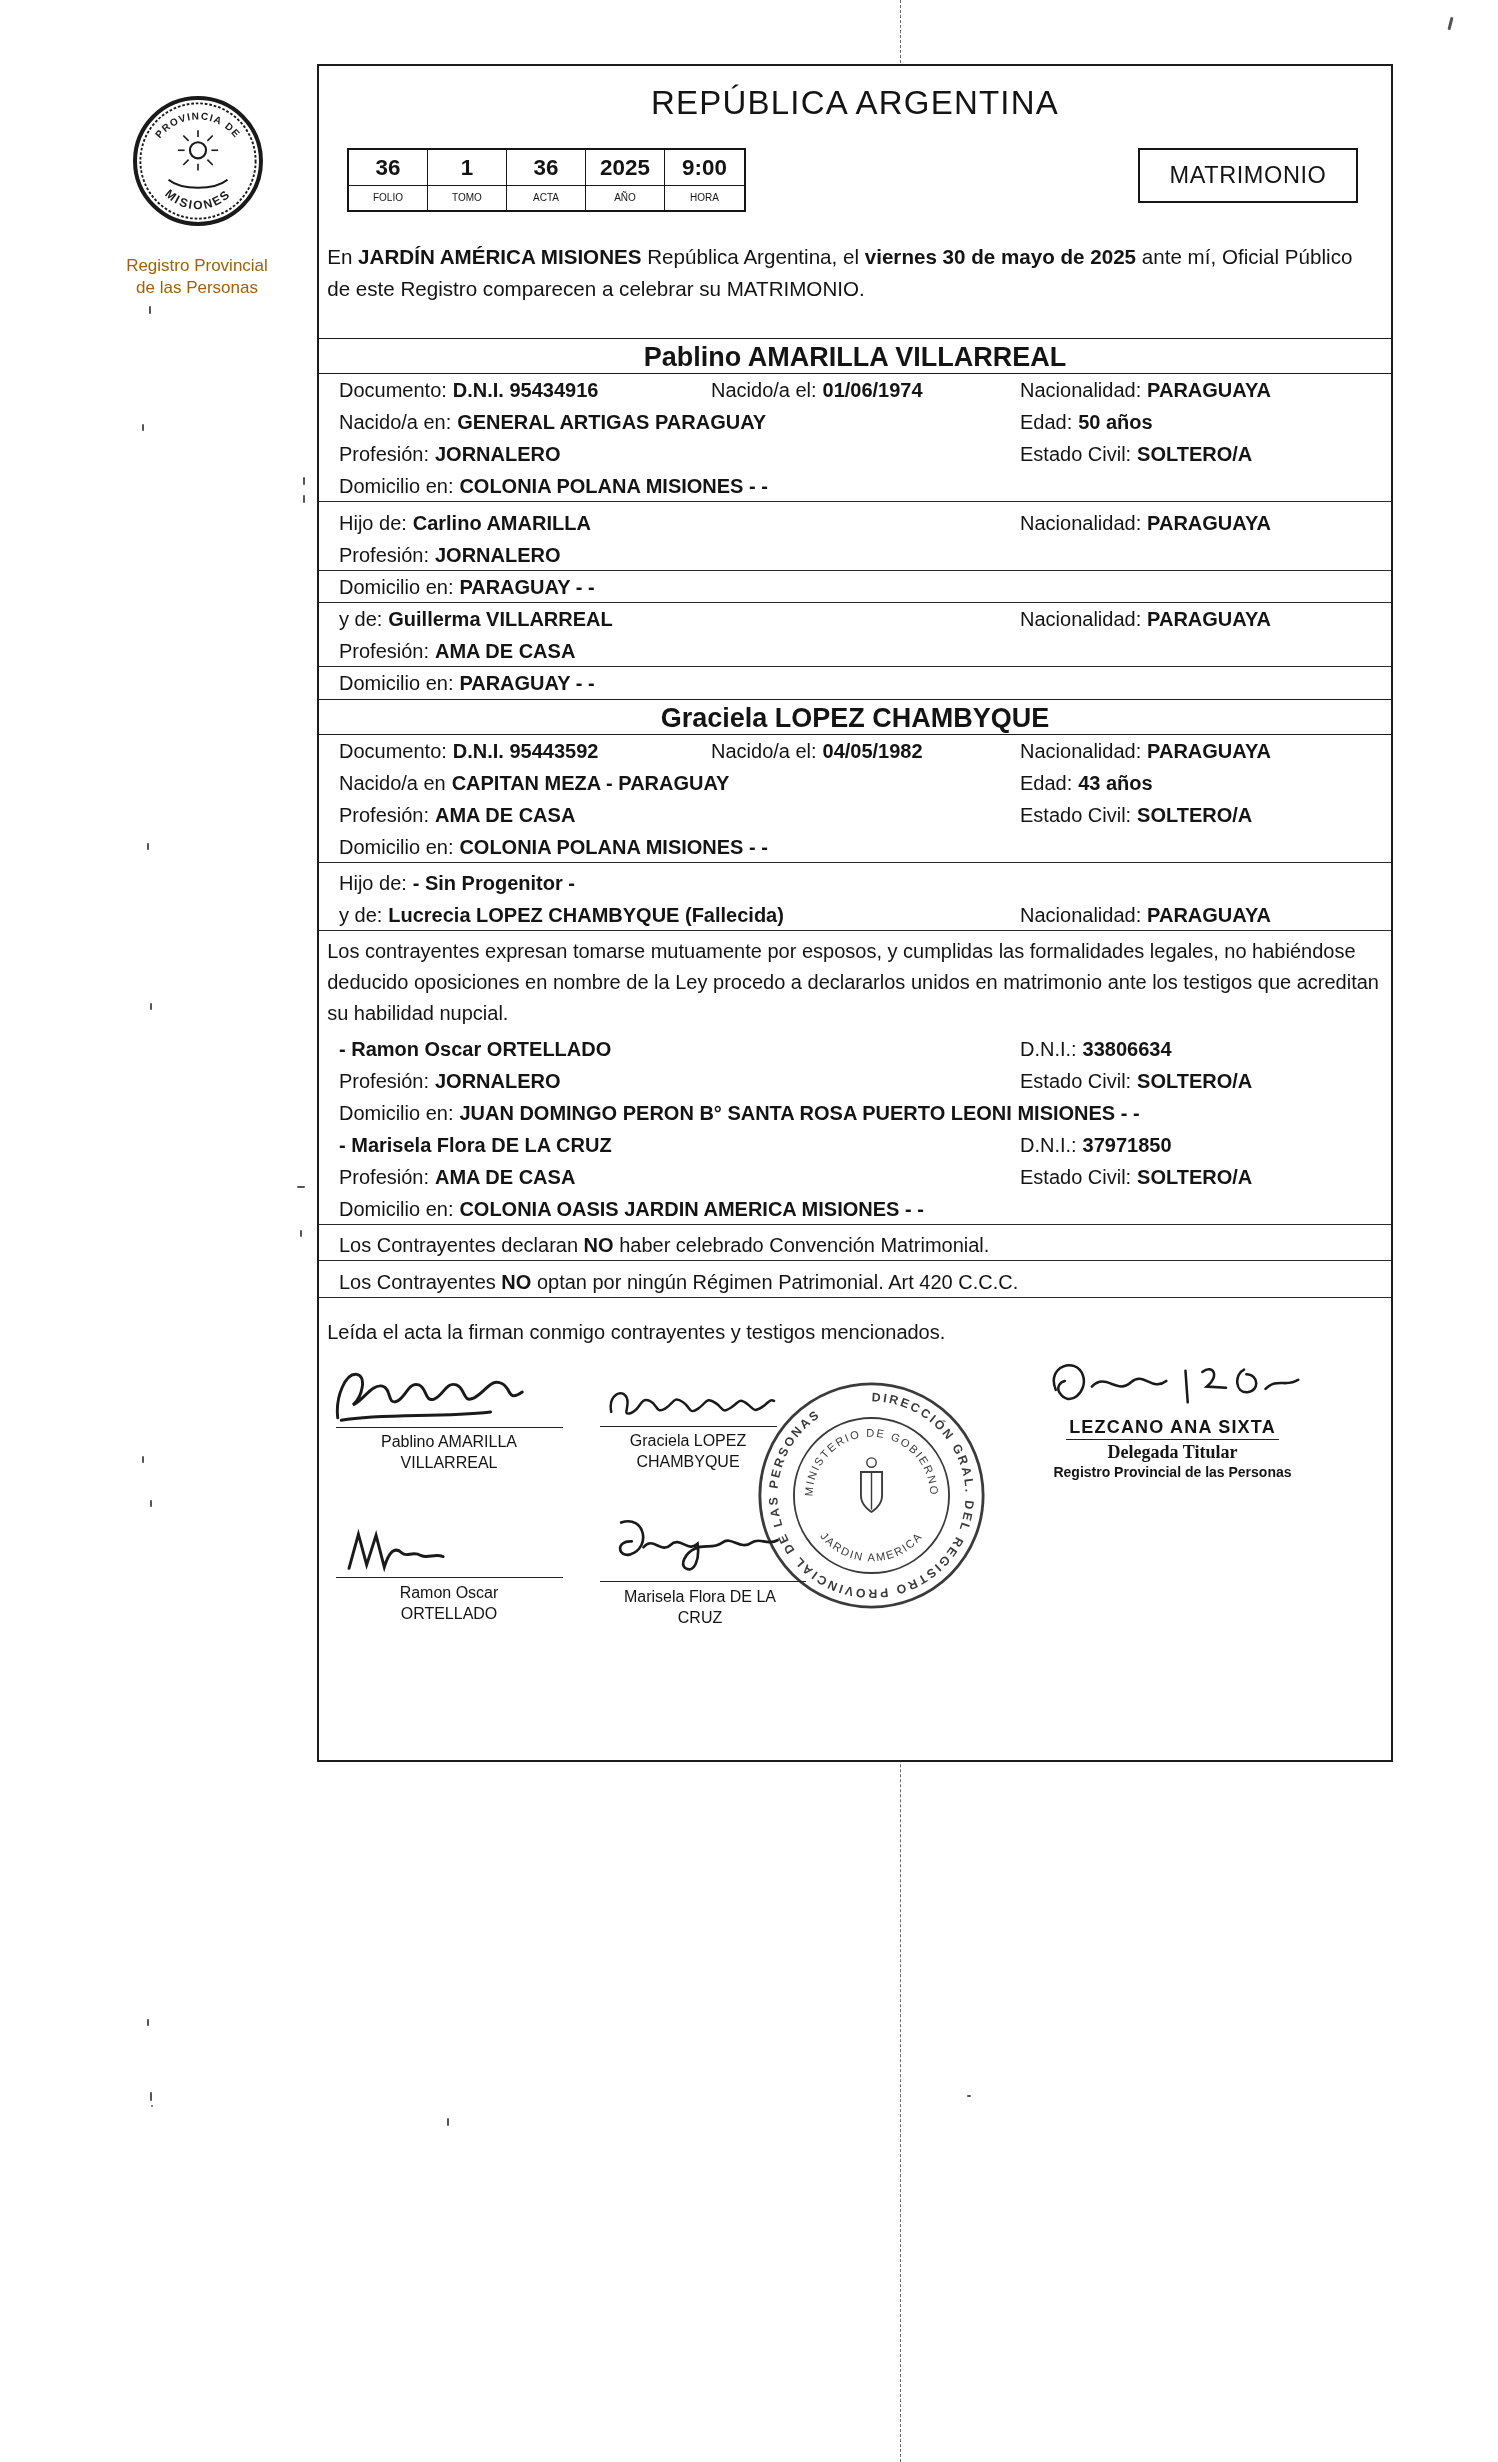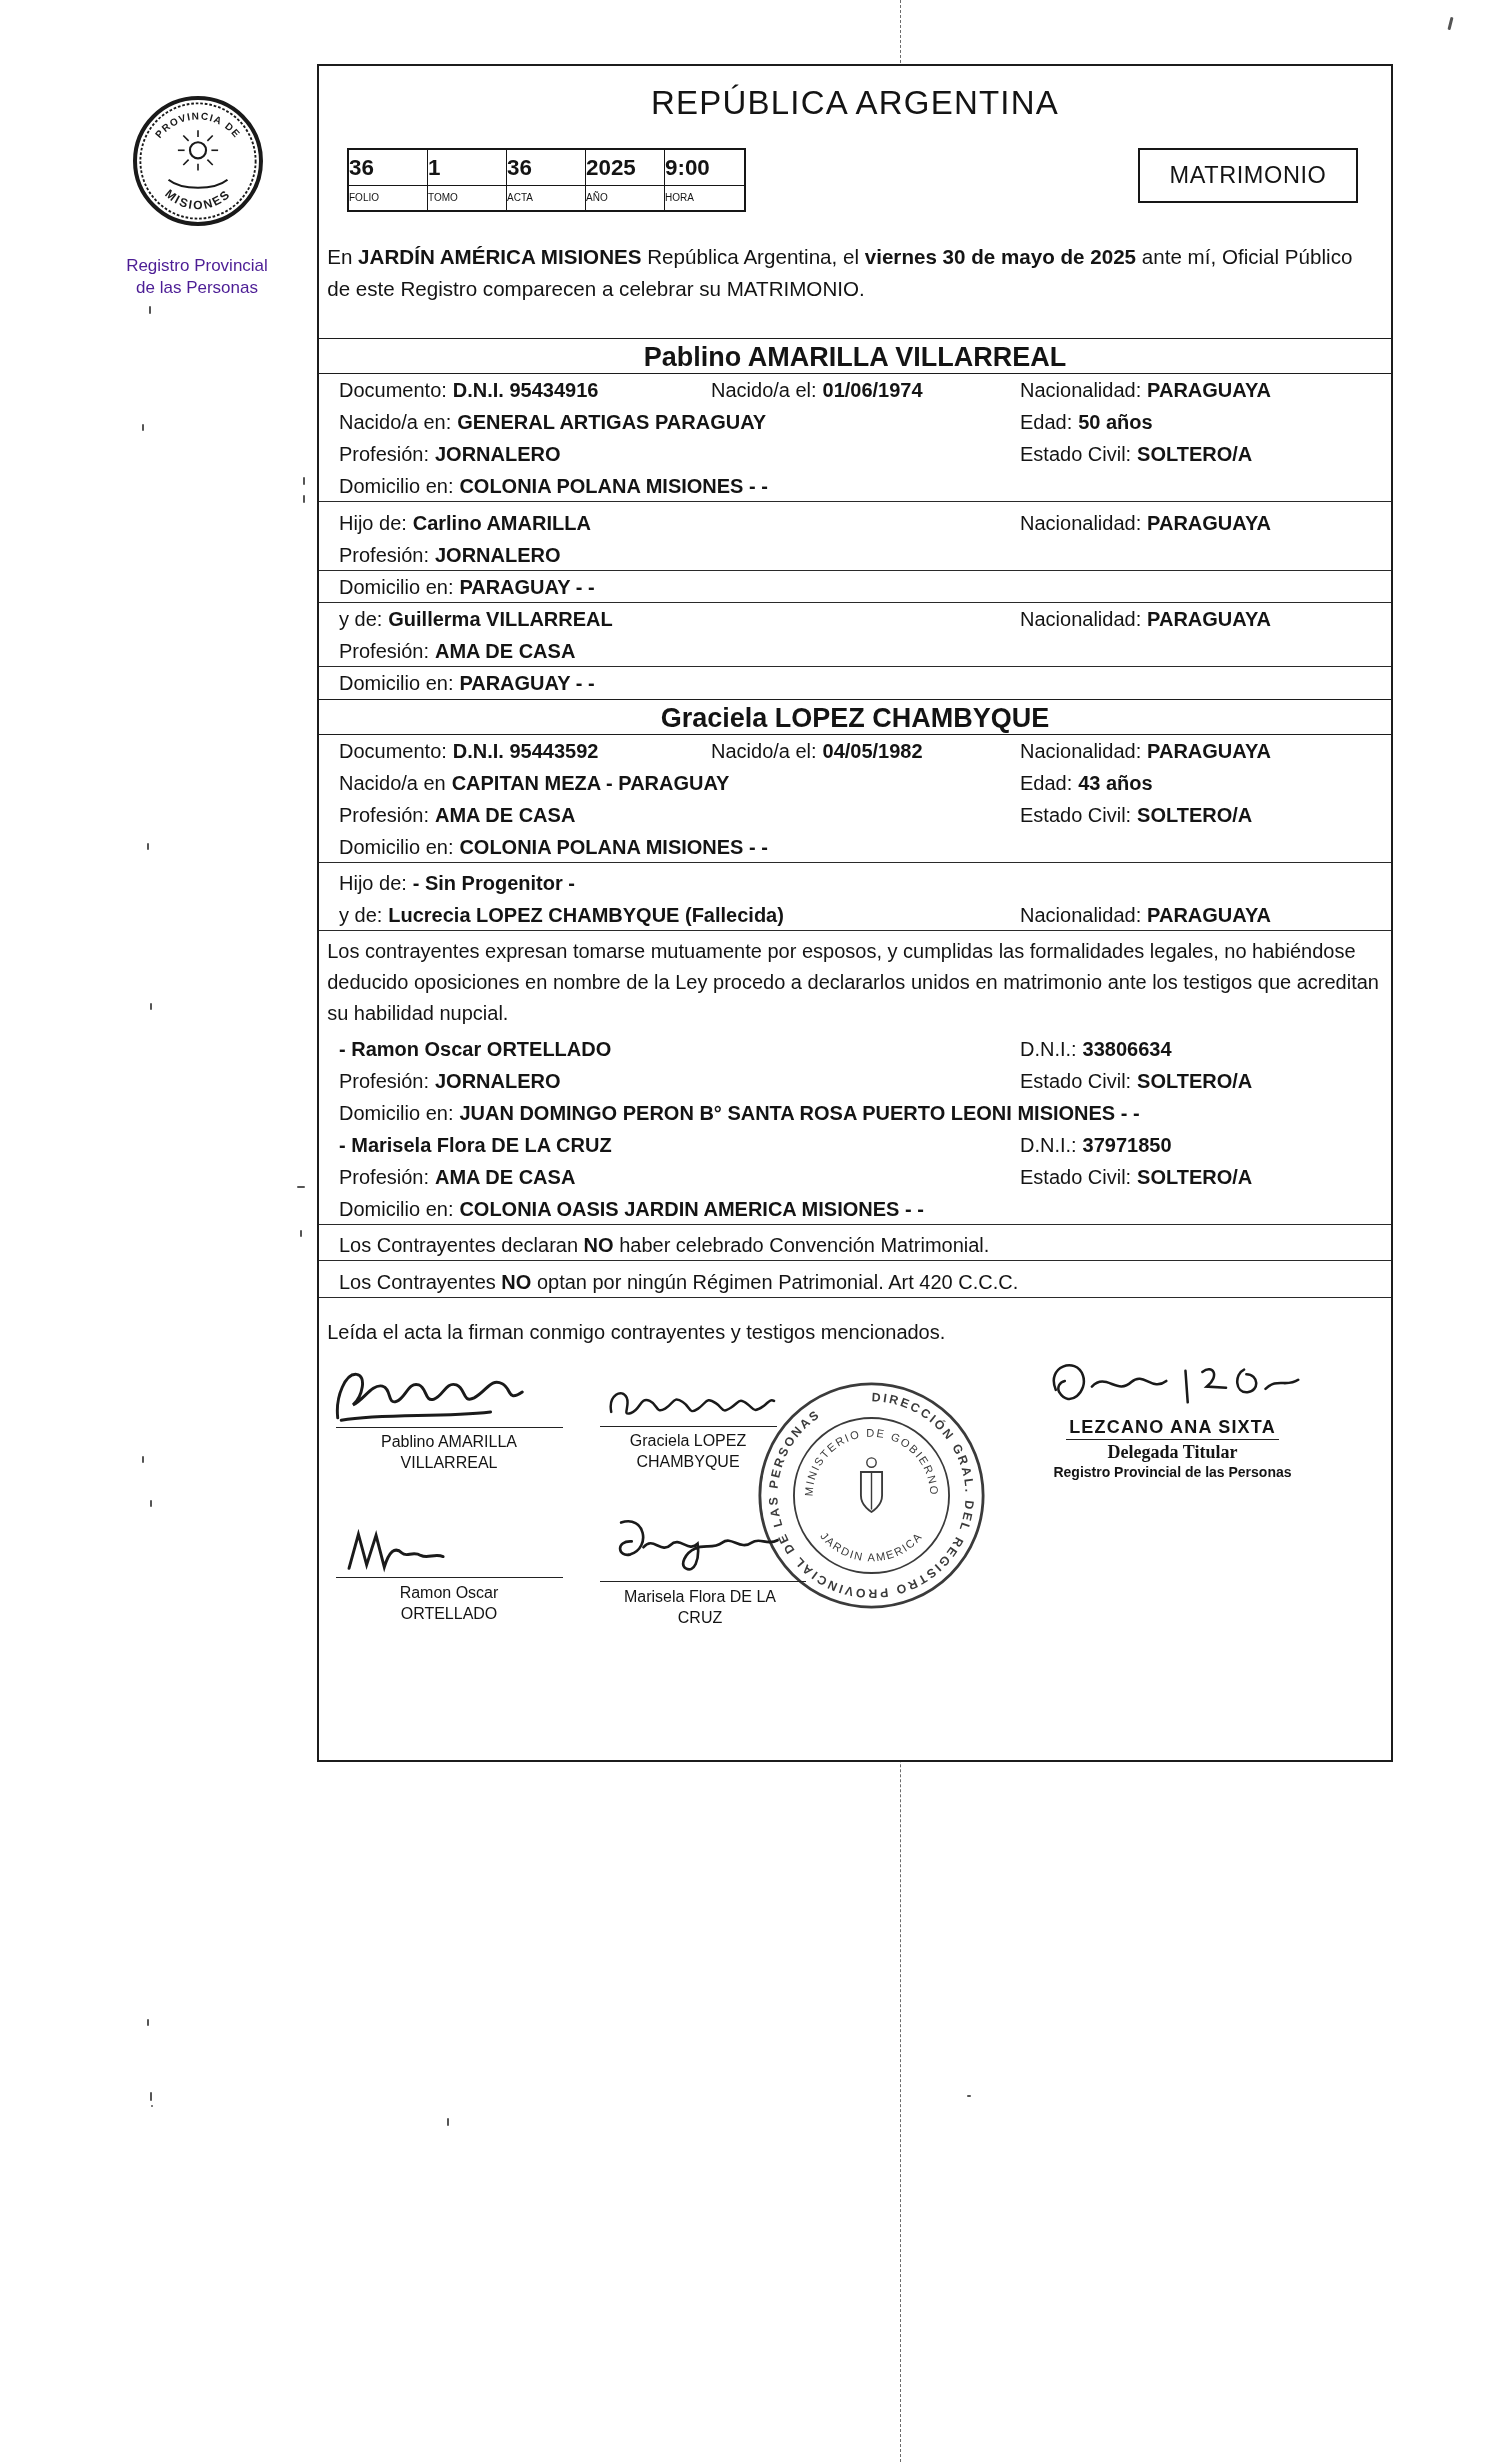--- a/index.html
+++ b/index.html
@@ -12,33 +12,33 @@
   .lab { margin-right:5.9px; }
 
   
   .fold-line { position:absolute; left:900px; top:0; height:2462px; width:0;
     border-left:1.8px dashed #3a3a3a; opacity:.75; }
   .artifact { position:absolute; background:#555; border-radius:1.2px; }
 
   
   .emblem { position:absolute; left:131px; top:94px; width:134px; height:134px; }
   .registry-label { position:absolute; left:94px; top:255px; width:206px;
-    text-align:center; font-size:17px; line-height:22.4px; color:#4c1d95; }
+    text-align:center; font-size:17px; line-height:22.4px; color:#a16207; }
 
   
   .doc-box { position:absolute; left:317px; top:64px; width:1076px; height:1698px;
     border:2.4px solid #1c1c1c; background:#ffffff; }
 
   .title-block { height:82px; padding-top:17.7px; text-align:center;
     font-size:33px; letter-spacing:1.2px; }
 
   .header-strip { position:relative; height:86px; }
   .folio-table { position:absolute; left:28px; top:0; border:2.4px solid #161616; display:inline-block; background:#fff; }
   .ft-row { display:flex; }
-  .ft-row .cell { width:79px; text-align:left; border-right:1.8px solid #161616; }
+  .ft-row .cell { width:79px; text-align:center; border-right:1.8px solid #161616; }
   .ft-row .cell:last-child { border-right:none; }
   .ft-vals .cell { height:35px; line-height:35px; font-size:22.4px; }
   .ft-labs { border-top:1.8px solid #161616; }
   .ft-labs .cell { height:23.5px; line-height:23.5px; font-size:10px; }
   .badge { position:absolute; right:33px; top:0; width:220px; height:55px;
     border:2.4px solid #161616; display:flex; align-items:center; justify-content:center;
     font-size:23.5px; letter-spacing:0.6px; }
 
   .intro { padding:7px 10.6px 0 8.2px; font-size:20.6px; line-height:32px; }
 

